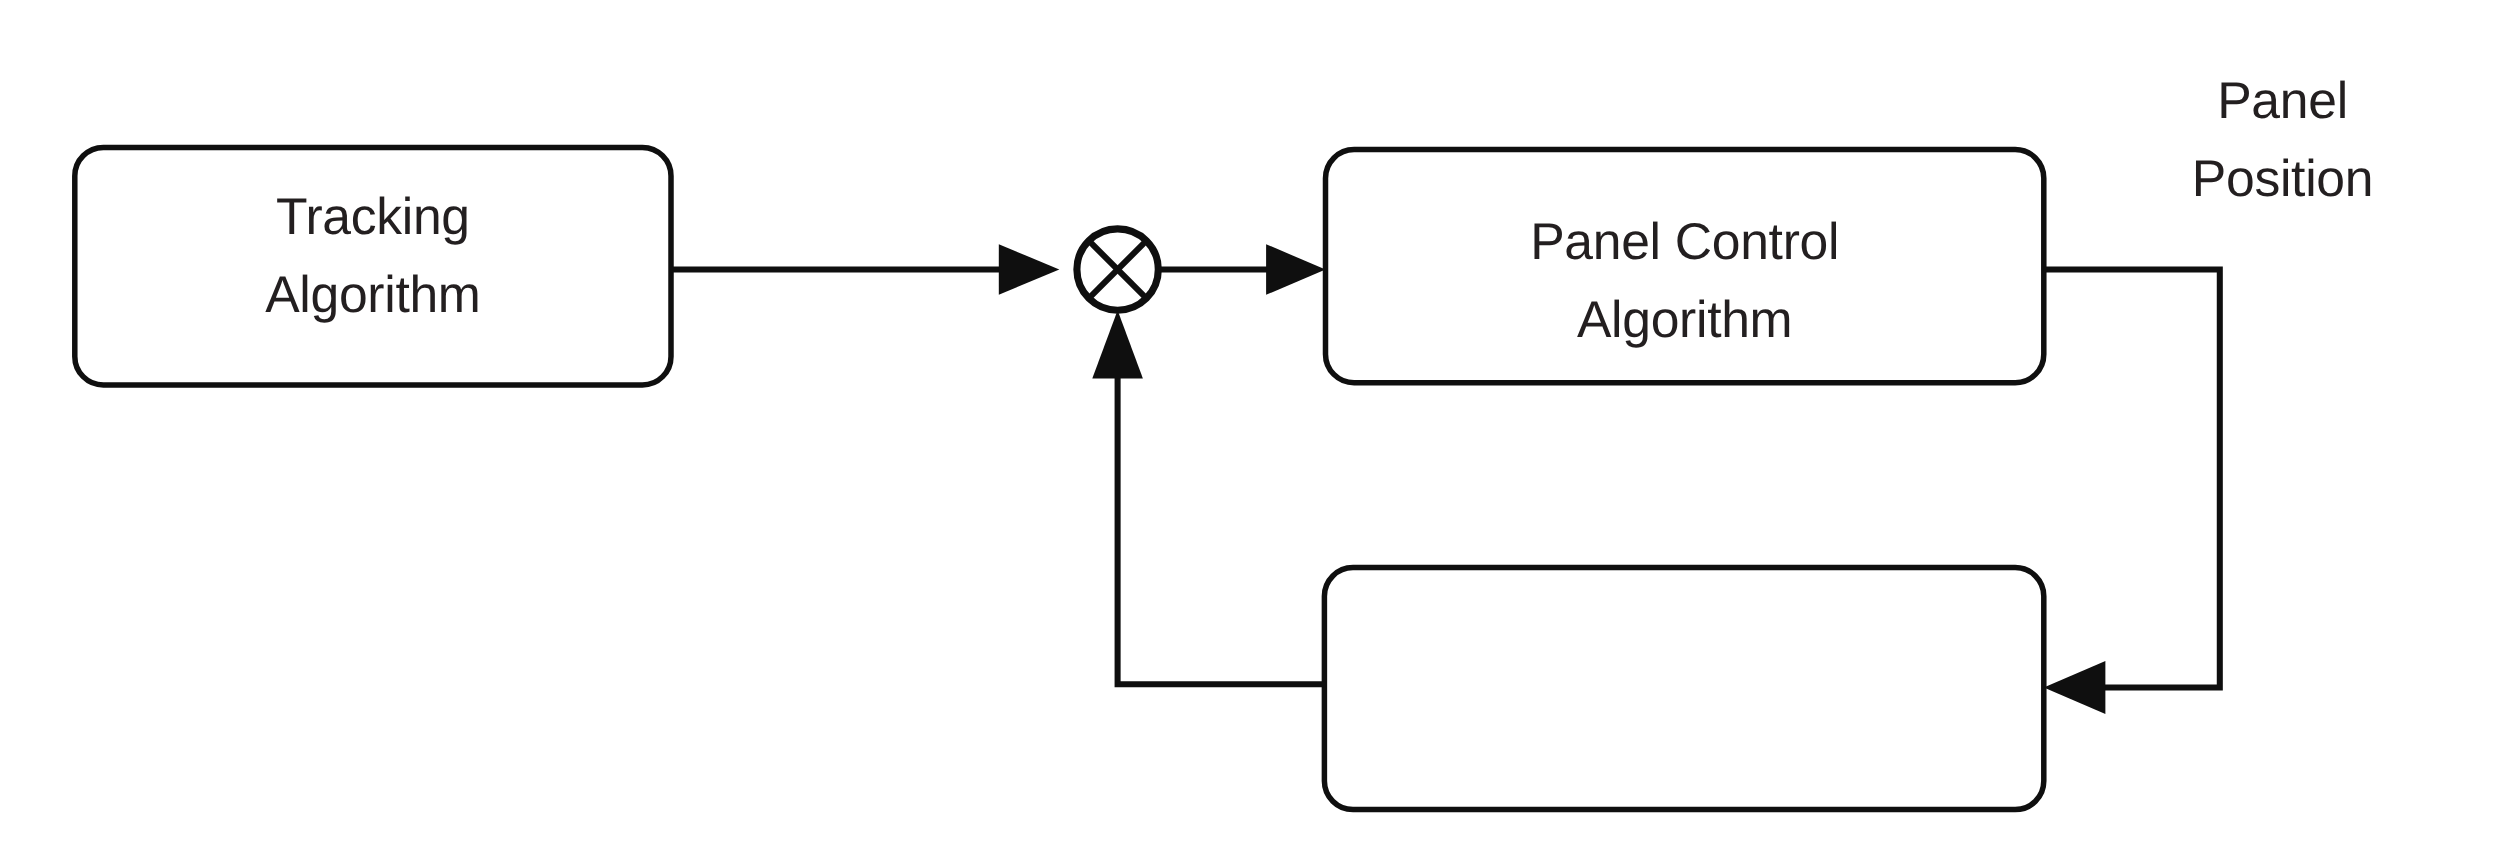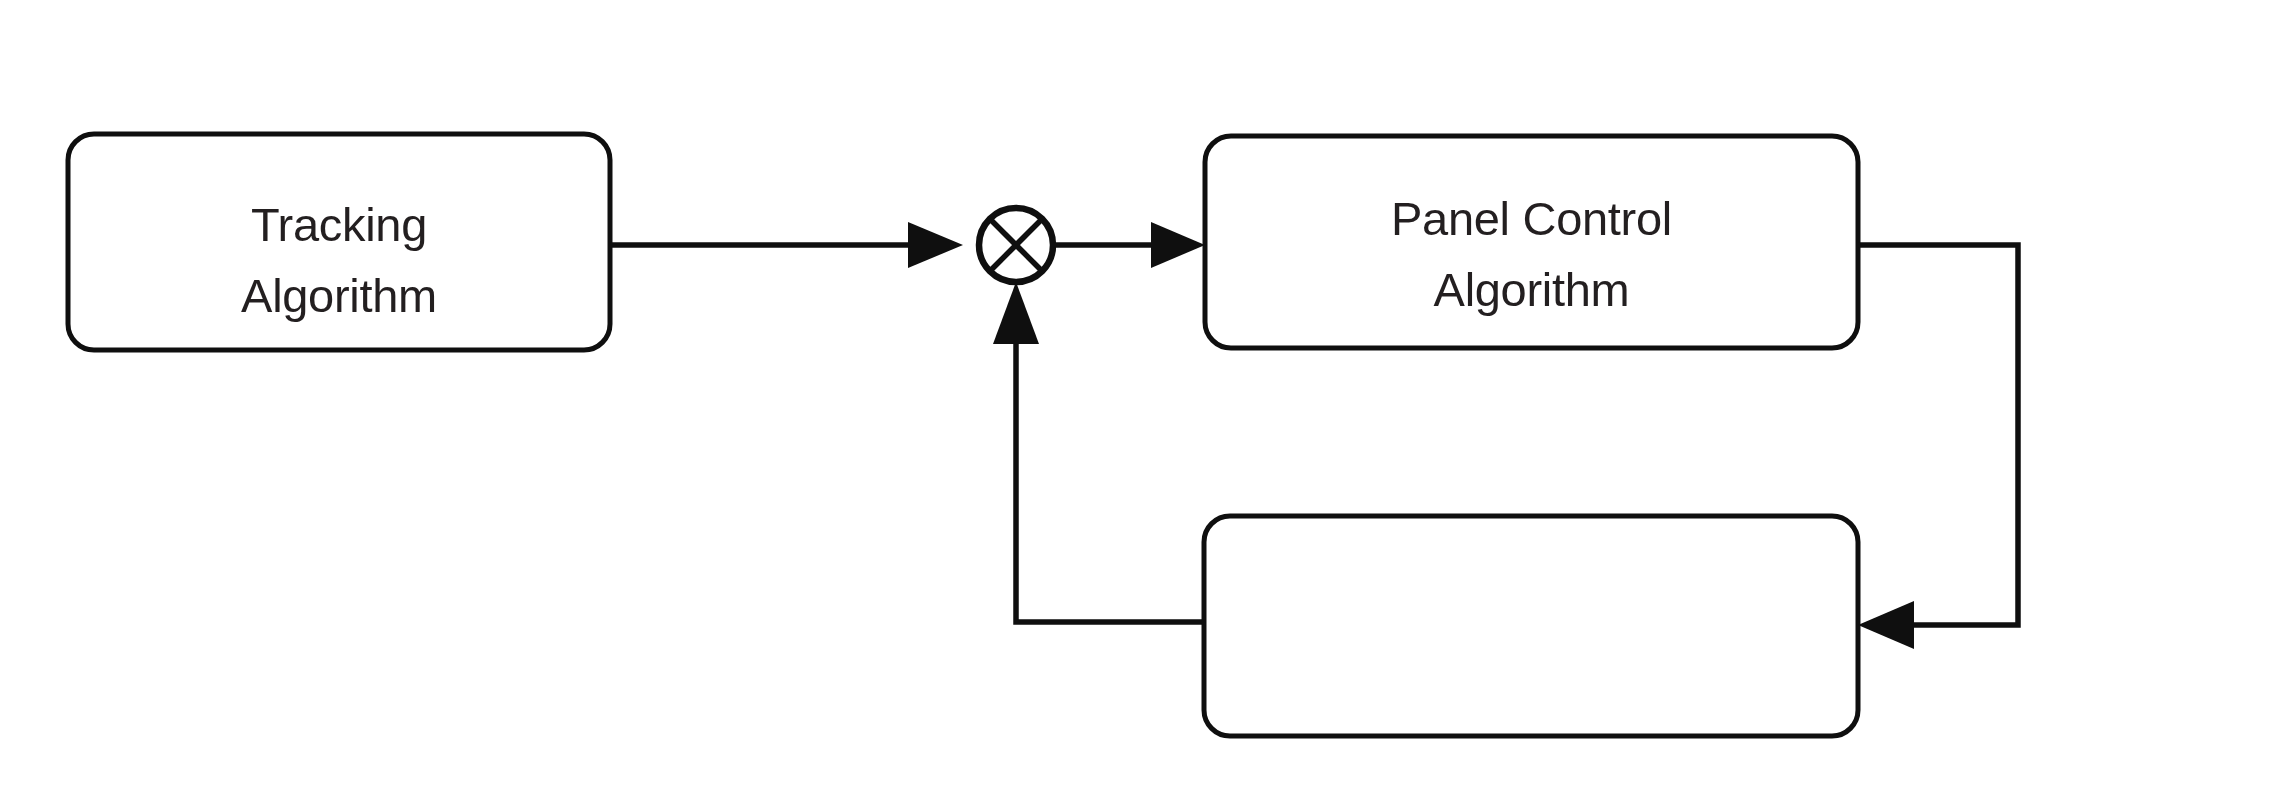--- a/index.html
+++ b/index.html
@@ -57,21 +57,21 @@
     line-height: 1.52;
     text-align: center;
     white-space: pre-line;
     letter-spacing: -0.3px;
   }
   .block-label {
     display: flex;
     align-items: center;
     justify-content: center;
   }
-  .lbl-tracking   { left: 68px;   top: 152px; width: 542px; height: 216px; }
+  .lbl-tracking   { left: 68px;   top: 124px; width: 542px; height: 216px; }
   .lbl-panelctrl  { left: 1205px; top: 148px; width: 653px; height: 212px; }
   .lbl-sensing    { left: 1204px; top: 516px; width: 654px; height: 220px; }
   .lbl-angular    { left: 620px;  top: 15px;  width: 400px; }
   .lbl-measuring  { left: 598px;  top: 316px; width: 400px; }
   .lbl-panelpos   { left: 1895px; top: 55px;  width: 360px; }
 </style>
 </head>
 <body>
 
 <div id="canvas">
@@ -104,14 +104,16 @@
 
   <div class="block-label lbl-tracking">Tracking
 Algorithm</div>
 
   <div class="block-label lbl-panelctrl">Panel Control
 Algorithm</div>
 
 
 
 
+  <div class="edge-label lbl-panelpos">Panel
+Position</div>
 
 </div>
 
 </body></html>

